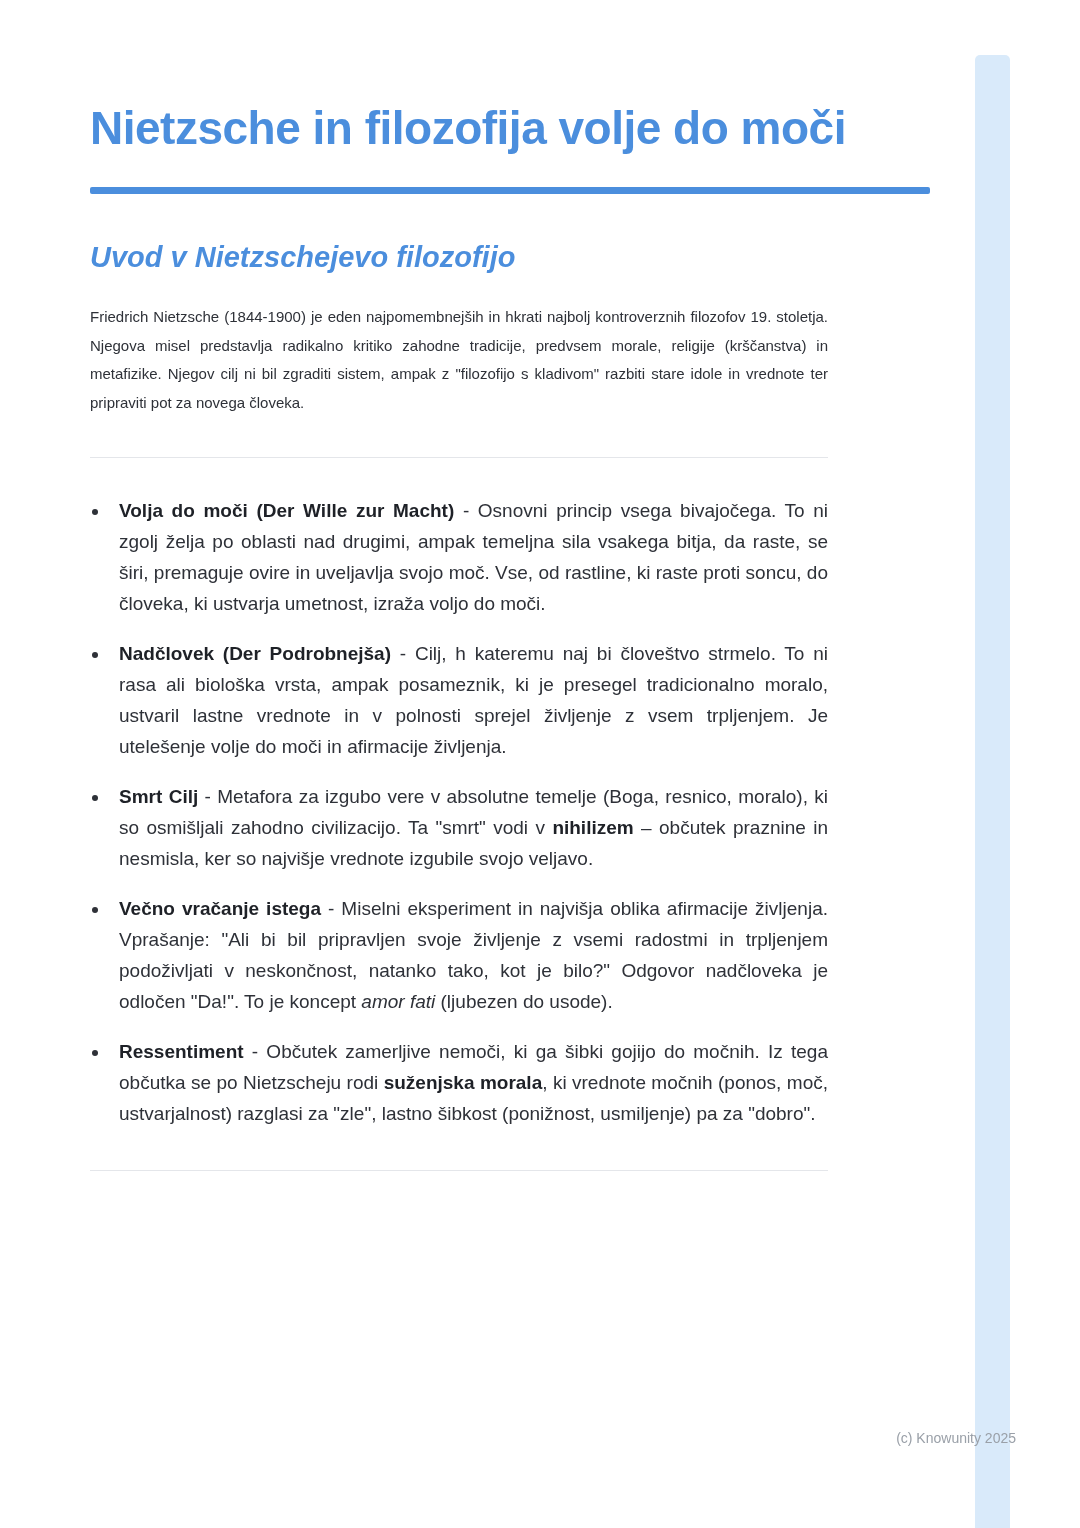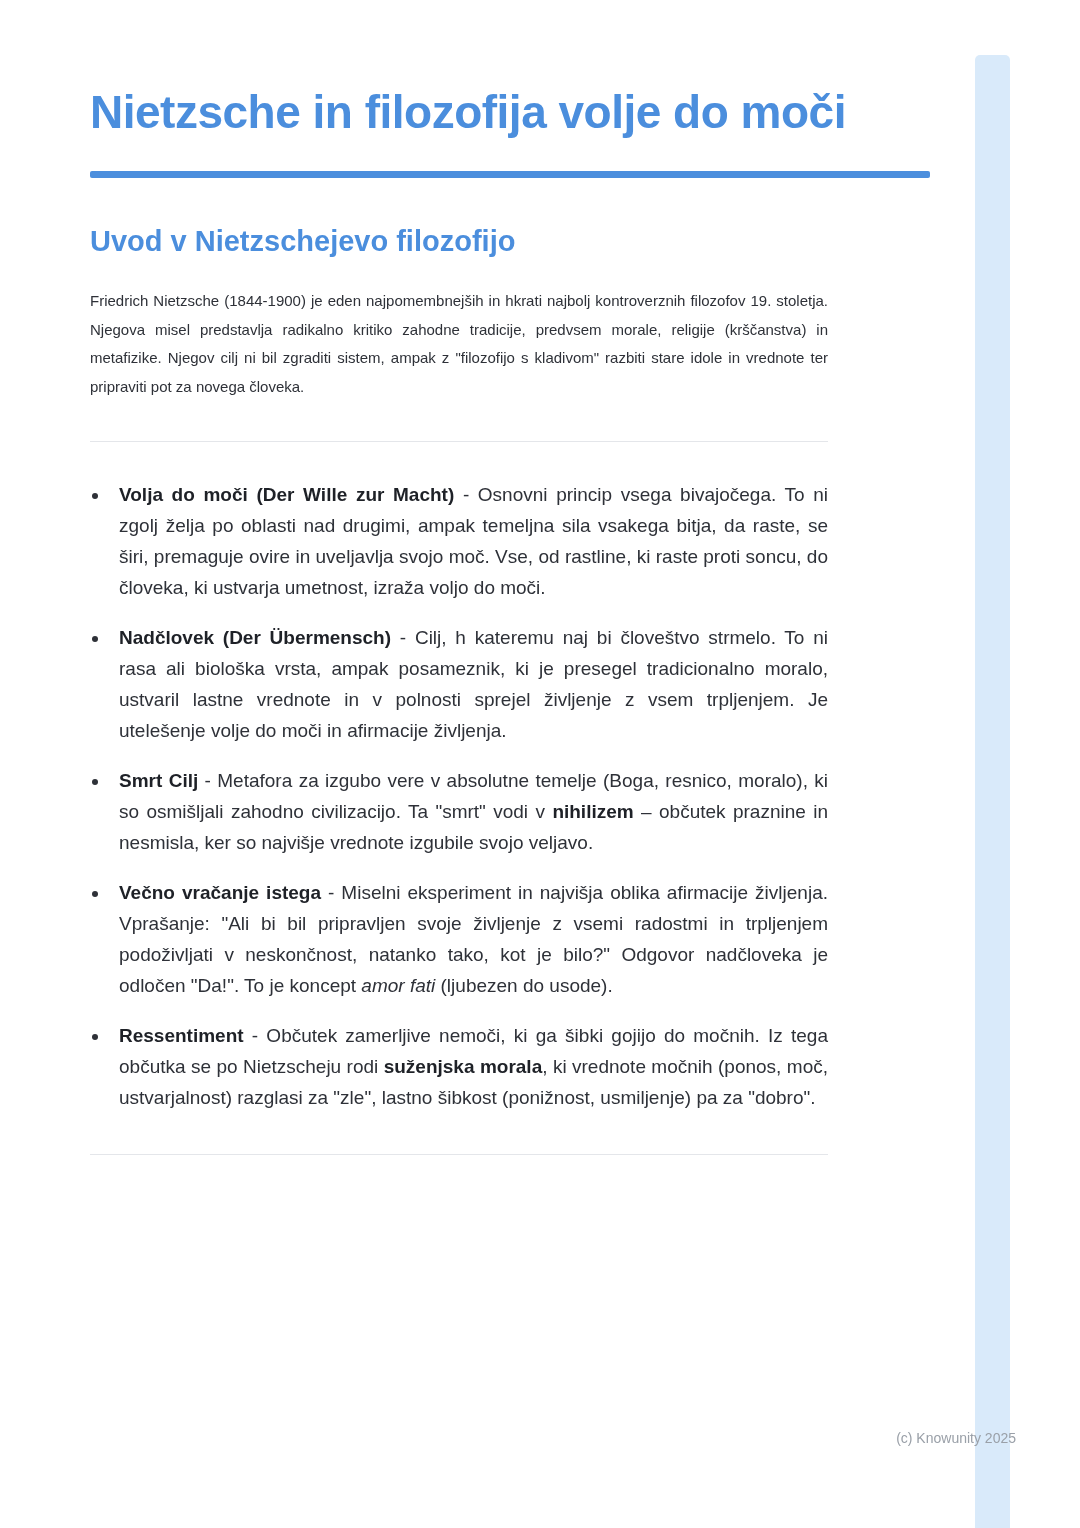--- a/index.html
+++ b/index.html
@@ -25,21 +25,21 @@
     top:55px;
     right:70px;
     width:35px;
     height:1473px;
     background:var(--strip);
     border-radius:5px 5px 0 0;
   }
   .content{
     position:absolute;
     left:90px;
-    top:80px;
+    top:96px;
     width:840px;
   }
   h1.page-title{
     margin:0 0 26px 0;
     color:var(--accent);
     font-size:46px;
     font-weight:bold;
     line-height:1.42;
     letter-spacing:-0.5px;
     width:840px;
@@ -50,20 +50,21 @@
     background:var(--accent);
     border-radius:2px;
     margin:0 0 46px 0;
   }
   h2.section-heading{
     margin:0 0 28px 0;
     color:var(--accent);
     font-size:29px;
     font-weight:bold;
     line-height:1.2;
+    font-style:italic;
   }
   p.section-paragraph{
     margin:0;
     width:738px;
     color:var(--body-text);
     font-size:15px;
     line-height:1.9;
     text-align:justify;
   }
   hr.section-divider{
@@ -109,21 +110,21 @@
 
   <div class="content">
     <h1 class="page-title">Nietzsche in filozofija volje do moči</h1>
     <div class="title-rule"></div>
     <div id="sections">
         <h2 class="section-heading">Uvod v Nietzschejevo filozofijo</h2>
         <p class="section-paragraph">Friedrich Nietzsche (1844-1900) je eden najpomembnejših in hkrati najbolj kontroverznih filozofov 19. stoletja. Njegova misel predstavlja radikalno kritiko zahodne tradicije, predvsem morale, religije (krščanstva) in metafizike. Njegov cilj ni bil zgraditi sistem, ampak z "filozofijo s kladivom" razbiti stare idole in vrednote ter pripraviti pot za novega človeka.</p>
         <hr class="section-divider">
         <ul class="concepts">
           <li><span class="seg-bold">Volja do moči (Der Wille zur Macht)</span><span class="seg-normal"> - Osnovni princip vsega bivajočega. To ni zgolj želja po oblasti nad drugimi, ampak temeljna sila vsakega bitja, da raste, se širi, premaguje ovire in uveljavlja svojo moč. Vse, od rastline, ki raste proti soncu, do človeka, ki ustvarja umetnost, izraža voljo do moči.</span></li>
-          <li><span class="seg-bold">Nadčlovek (Der Übermensch)</span><span class="seg-normal"> - Cilj, h kateremu naj bi človeštvo strmelo. To ni rasa ali biološka vrsta, ampak posameznik, ki je presegel tradicionalno moralo, ustvaril lastne vrednote in v polnosti sprejel življenje z vsem trpljenjem. Je utelešenje volje do moči in afirmacije življenja.</span></li>
+          <li><span class="seg-bold">Nadčlovek (Der Podrobnejša)</span><span class="seg-normal"> - Cilj, h kateremu naj bi človeštvo strmelo. To ni rasa ali biološka vrsta, ampak posameznik, ki je presegel tradicionalno moralo, ustvaril lastne vrednote in v polnosti sprejel življenje z vsem trpljenjem. Je utelešenje volje do moči in afirmacije življenja.</span></li>
           <li><span class="seg-bold">Smrt Cilj</span><span class="seg-normal"> - Metafora za izgubo vere v absolutne temelje (Boga, resnico, moralo), ki so osmišljali zahodno civilizacijo. Ta "smrt" vodi v </span><span class="seg-bold">nihilizem</span><span class="seg-normal"> – občutek praznine in nesmisla, ker so najvišje vrednote izgubile svojo veljavo.</span></li>
           <li><span class="seg-bold">Večno vračanje istega</span><span class="seg-normal"> - Miselni eksperiment in najvišja oblika afirmacije življenja. Vprašanje: "Ali bi bil pripravljen svoje življenje z vsemi radostmi in trpljenjem podoživljati v neskončnost, natanko tako, kot je bilo?" Odgovor nadčloveka je odločen "Da!". To je koncept </span><span class="seg-italic">amor fati</span><span class="seg-normal"> (ljubezen do usode).</span></li>
           <li><span class="seg-bold">Ressentiment</span><span class="seg-normal"> - Občutek zamerljive nemoči, ki ga šibki gojijo do močnih. Iz tega občutka se po Nietzscheju rodi </span><span class="seg-bold">suženjska morala</span><span class="seg-normal">, ki vrednote močnih (ponos, moč, ustvarjalnost) razglasi za "zle", lastno šibkost (ponižnost, usmiljenje) pa za "dobro".</span></li>
         </ul>
         <hr class="section-divider">
       </div>
   </div>
 
   <div class="footer">(c) Knowunity 2025</div>
 </div>

